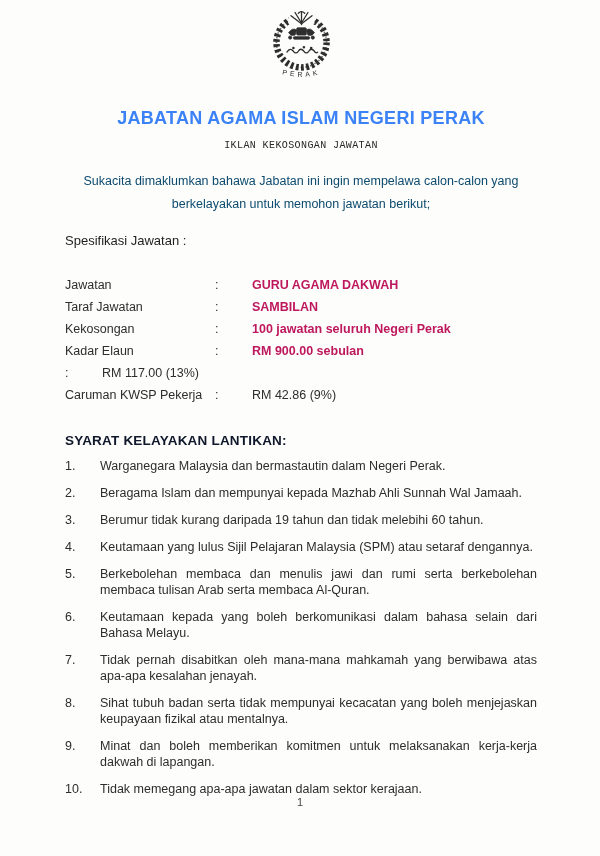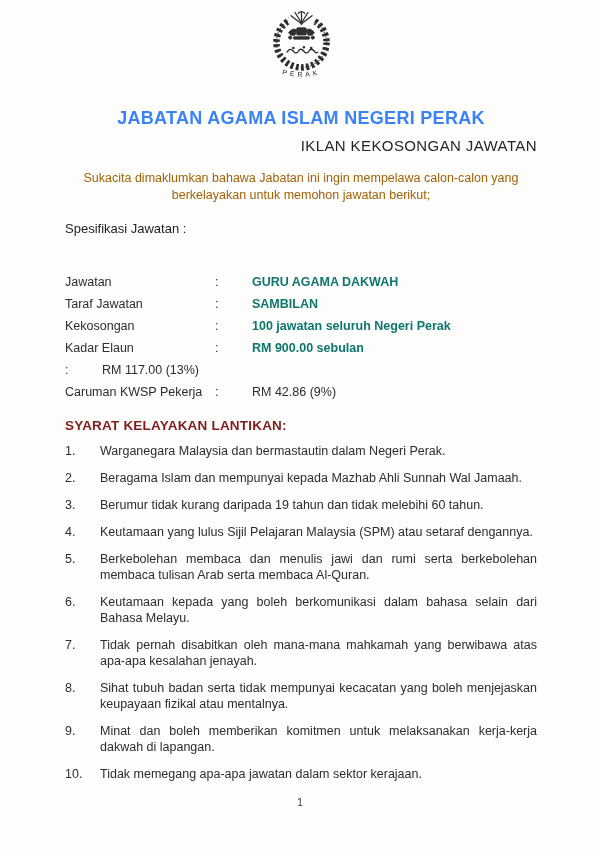--- a/index.html
+++ b/index.html
@@ -16,44 +16,44 @@
   }
   .logo-wrap { text-align: center; margin-top: 0; height: 80px; }
   .doc-title {
     margin-top: 22px;
     text-align: center;
     font-size: 18px; font-weight: bold; color: #3b82f6;
     letter-spacing: 0.3px; line-height: 22px;
   }
   .doc-subtitle {
     margin-top: 9px;
-    text-align: right;
-    font-size: 15px; color: #262626;
-    letter-spacing: 0.4px; line-height: 16px;
+    text-align: center;
+    font-size: 10px; color: #262626;
+    letter-spacing: 0.4px; line-height: 16px; font-family: Liberation Mono, monospace;
   }
   .intro {
     margin: 16px auto 0 auto;
     max-width: 452px;
     text-align: center;
-    font-size: 12.5px; line-height: 17px; color: #a16207;
+    font-size: 12.5px; line-height: 23px; color: #0c4a6e;
   }
   .spec-heading {
     margin-top: 16px;
     font-size: 13px; font-weight: normal; color: #1e1e1e;
     line-height: 17px;
   }
-  .spec-table { margin-top: 36px; }
+  .spec-table { margin-top: 27px; }
   .spec-row { display: flex; height: 22px; align-items: baseline; font-size: 12.5px; line-height: 18px; }
   .spec-label { flex: 0 0 150px; }
   .spec-colon { flex: 0 0 37px; }
   .spec-value { flex: 1; }
-  .spec-row.bold-value .spec-value { font-weight: bold; color: #0f766e; }
+  .spec-row.bold-value .spec-value { font-weight: bold; color: #be185d; }
   .req-heading {
-    margin-top: 12px;
-    font-size: 13.5px; font-weight: bold; color: #7f1d1d;
+    margin-top: 24px;
+    font-size: 13.5px; font-weight: bold; color: #0f172a;
     line-height: 17px; letter-spacing: 0.2px;
   }
   .req-list { margin-top: 9px; }
   .req-item { display: flex; margin-bottom: 11px; font-size: 12.5px; line-height: 16px; }
   .req-num { flex: 0 0 35px; }
   .req-text { flex: 1; text-align: justify; }
   .page-number {
     position: absolute;
     left: 0; right: 0; top: 796px;
     text-align: center;

